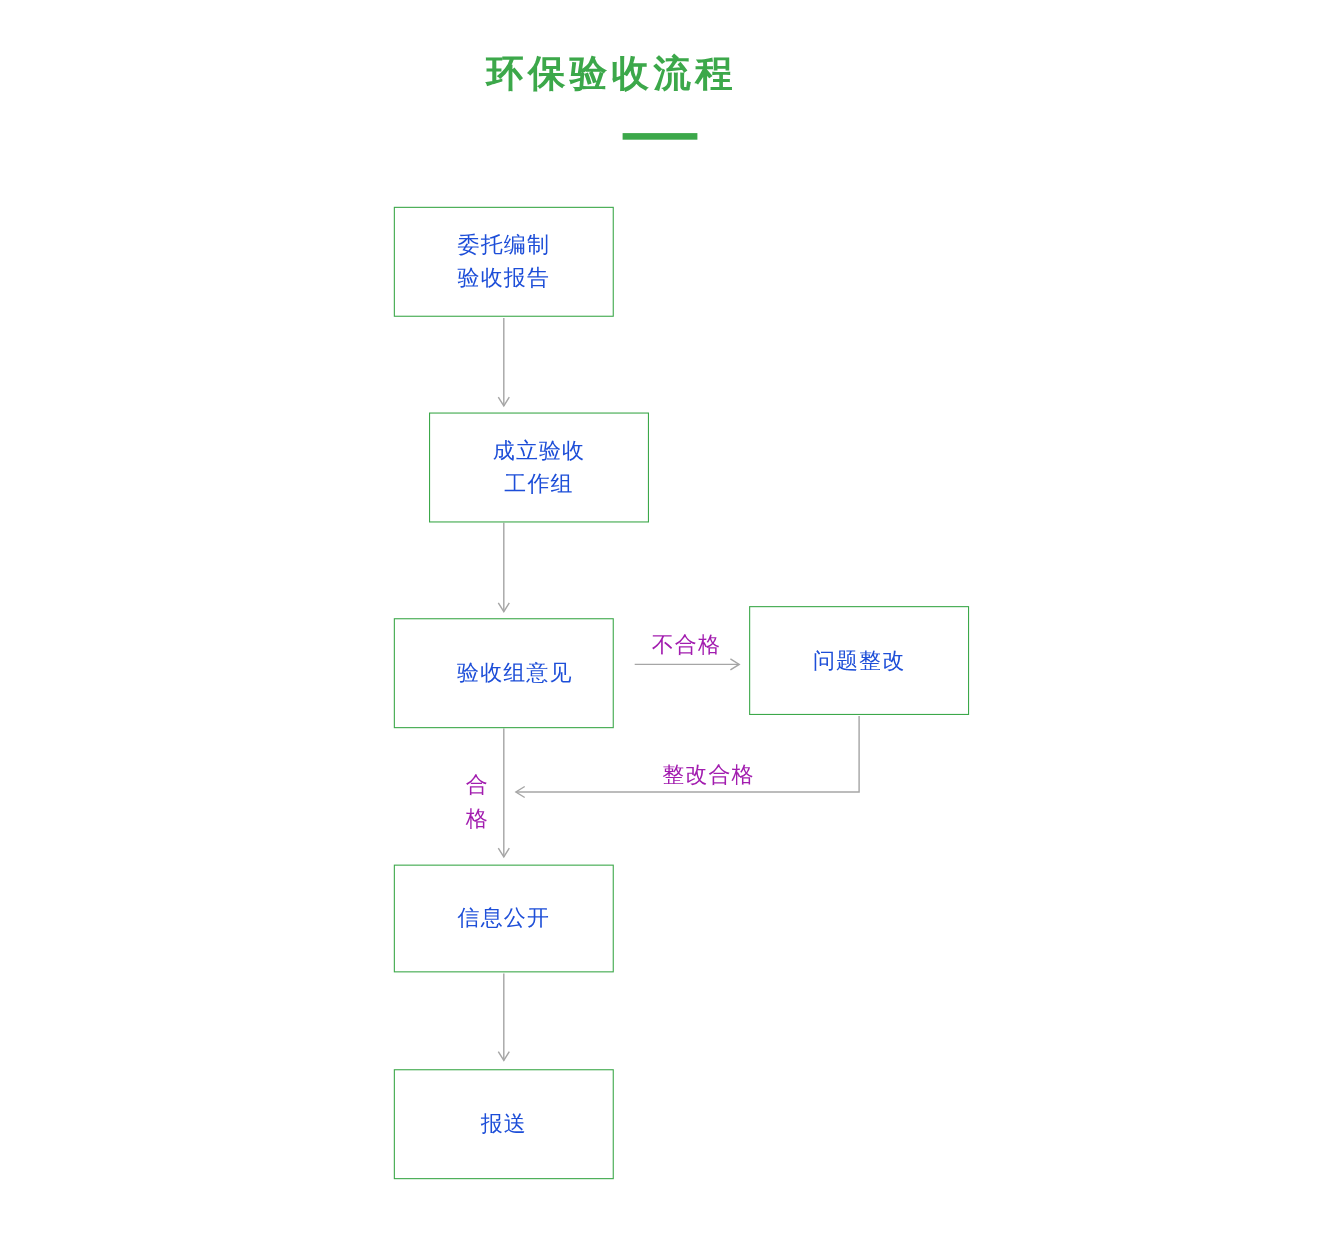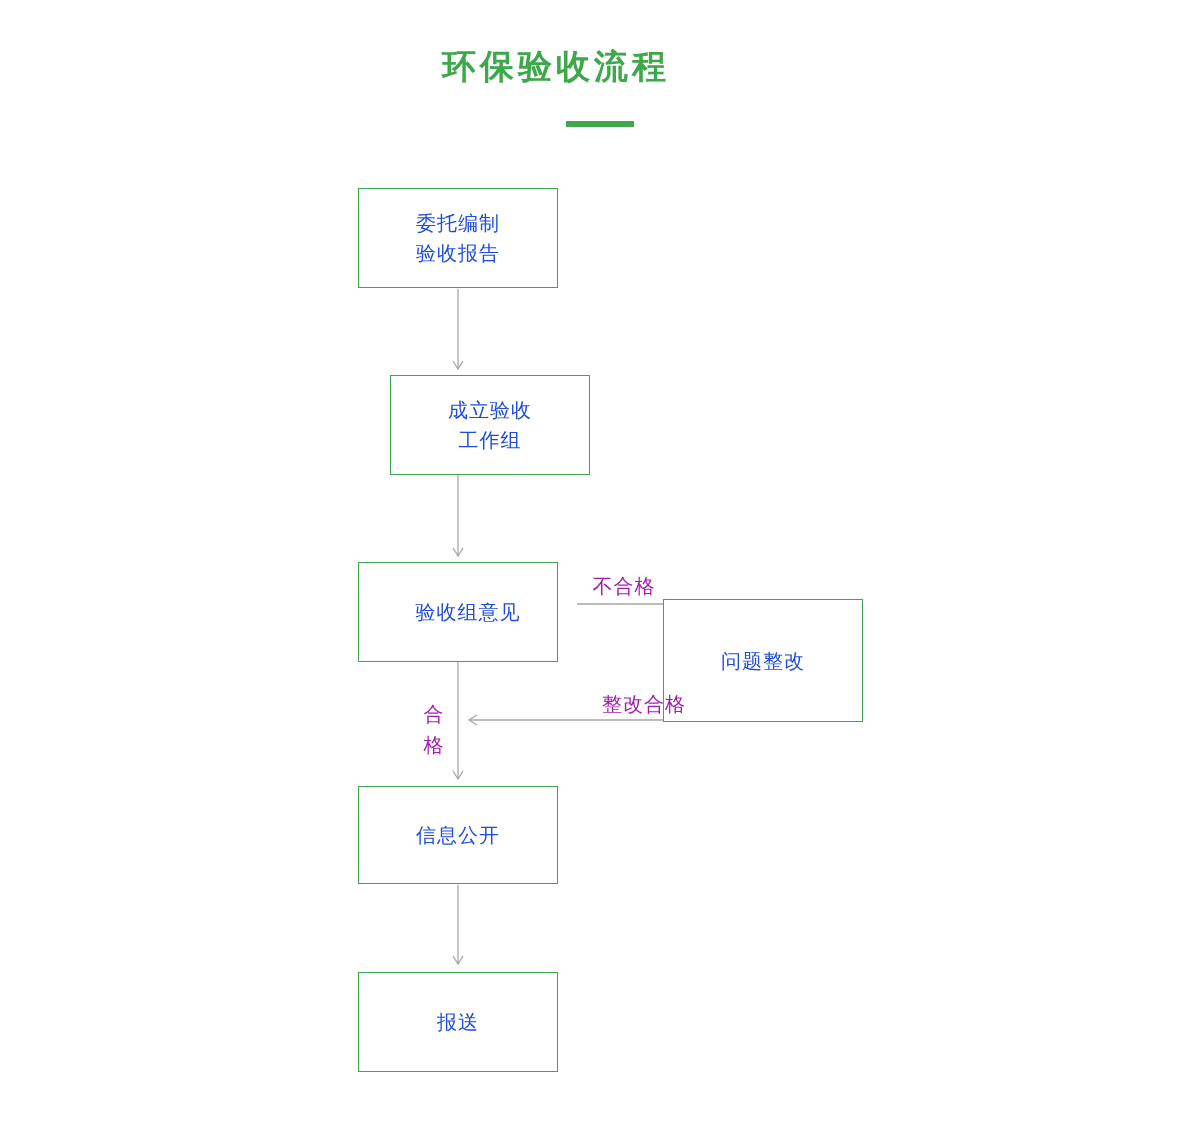--- a/index.html
+++ b/index.html
@@ -49,21 +49,21 @@
     color: #1d4ed8;
     font-size: 20px;
     line-height: 30px;
     text-align: center;
     white-space: pre-line;
     letter-spacing: 1px;
   }
   .n1 { left: 358px; top: 188px; }
   .n2 { left: 358px; top: 375px; margin-left: 32px; }
   .n3 { left: 358px; top: 562px; padding-left: 20px; }
-  .n4 { left: 663px; top: 551px; height: 123px; margin-top: 48px; }
+  .n4 { left: 681px; top: 551px; height: 99px; }
   .n5 { left: 358px; top: 786px; height: 98px; }
   .n6 { left: 358px; top: 972px; }
   .arrow-layer {
     position: absolute;
     left: 0;
     top: 0;
     width: 1200px;
     height: 1130px;
     pointer-events: none;
   }

